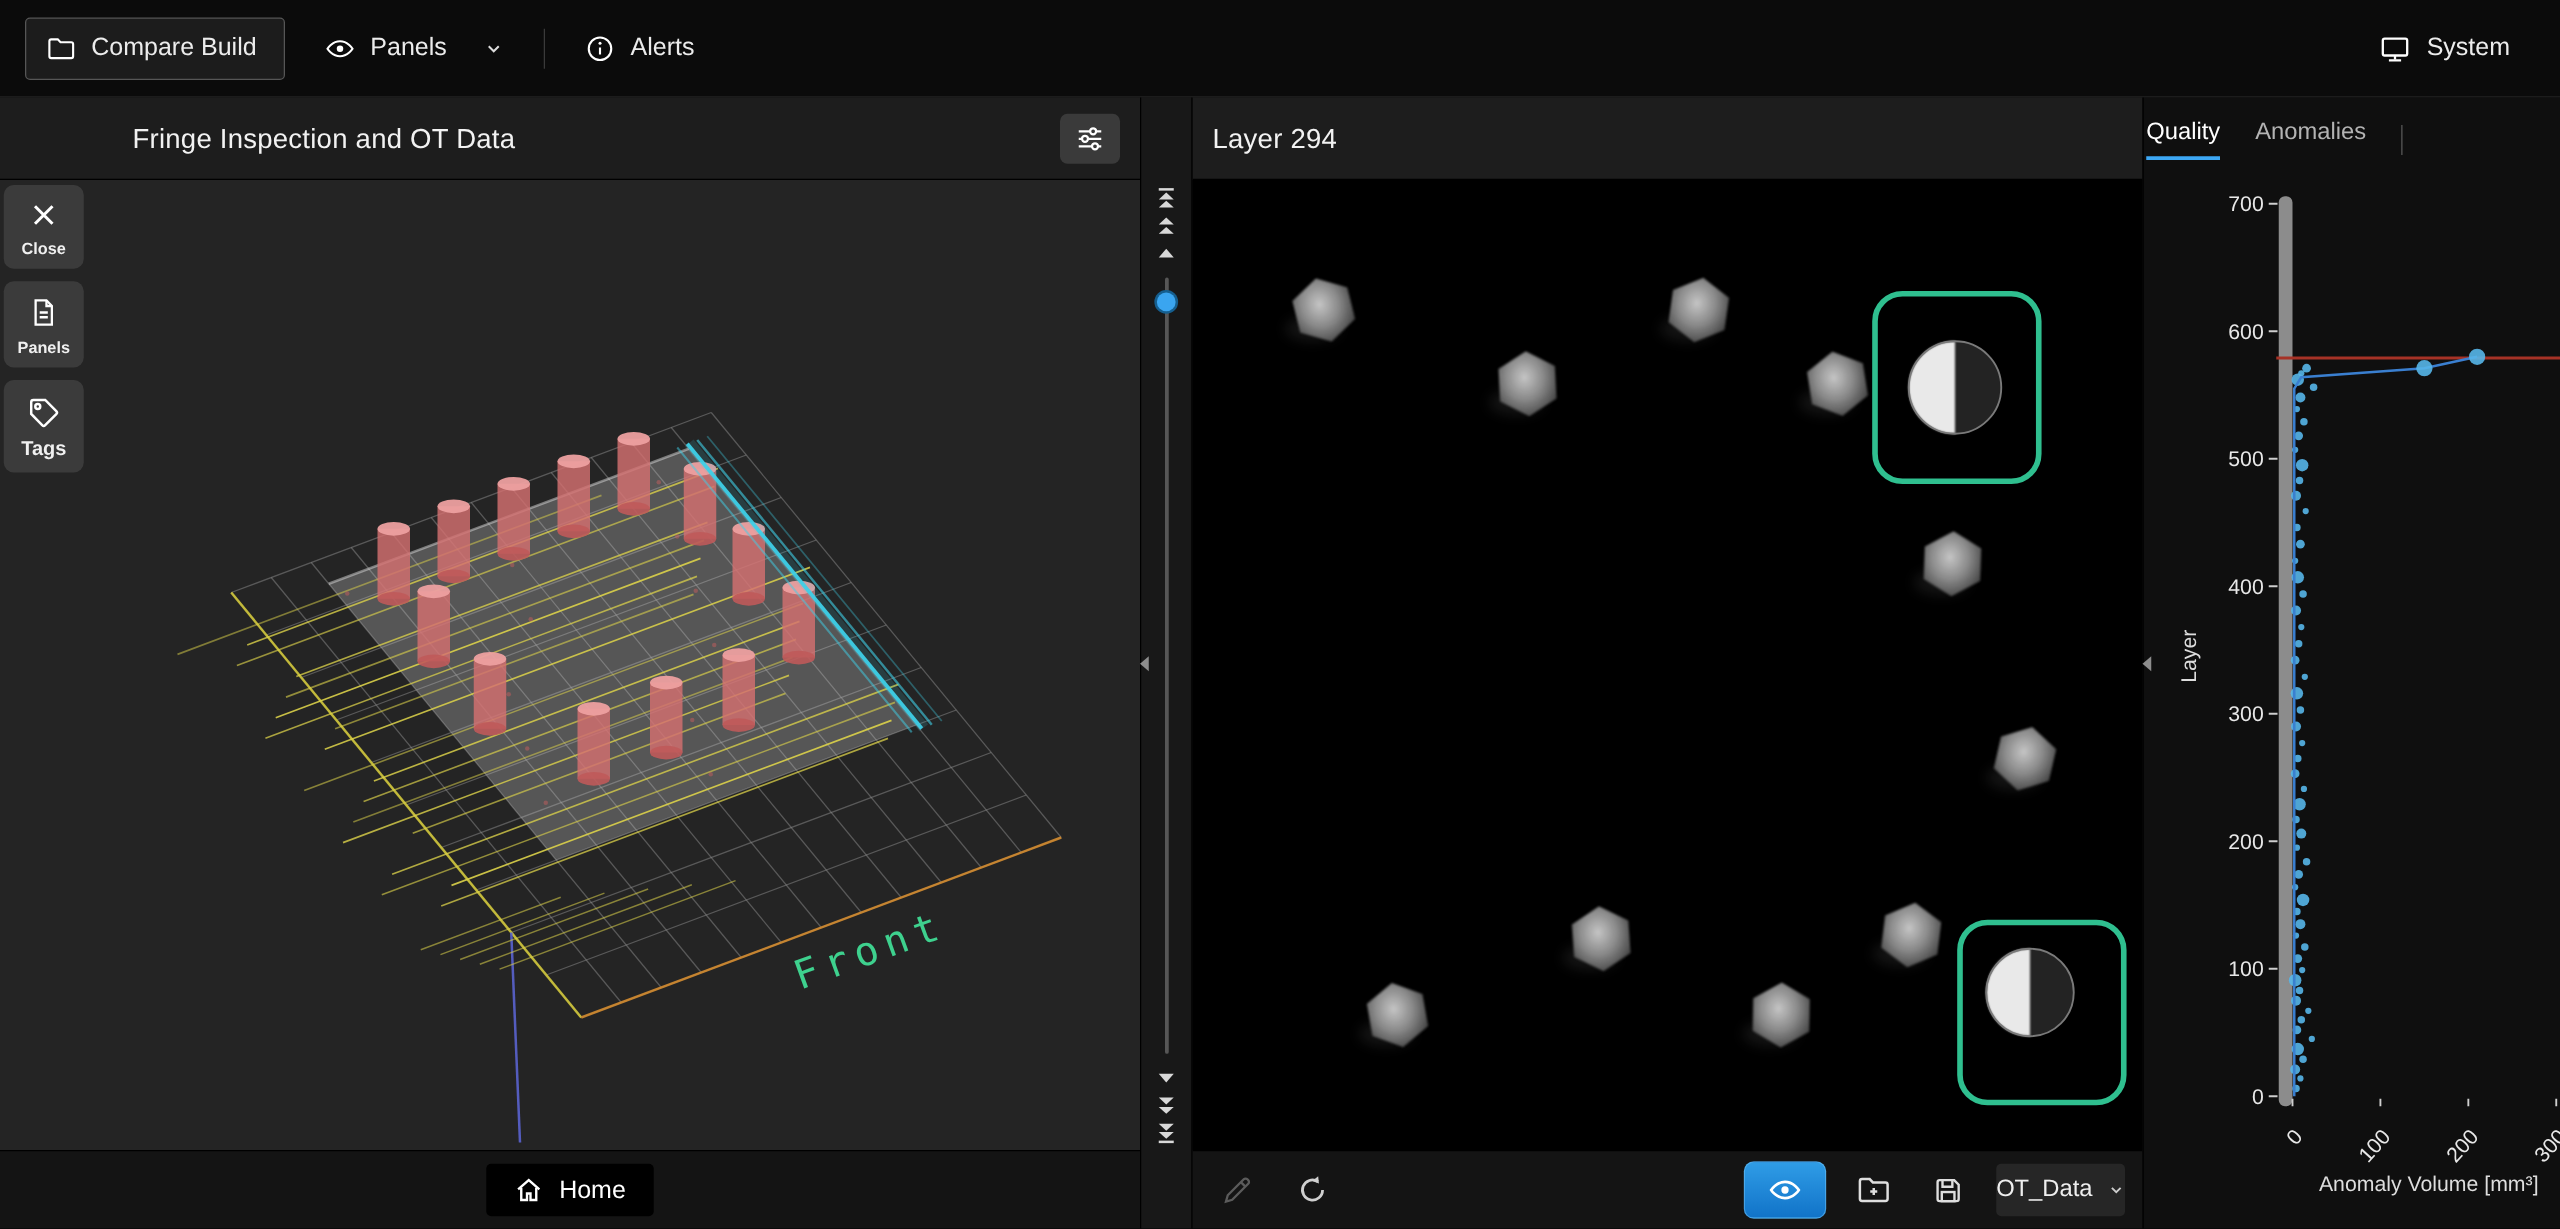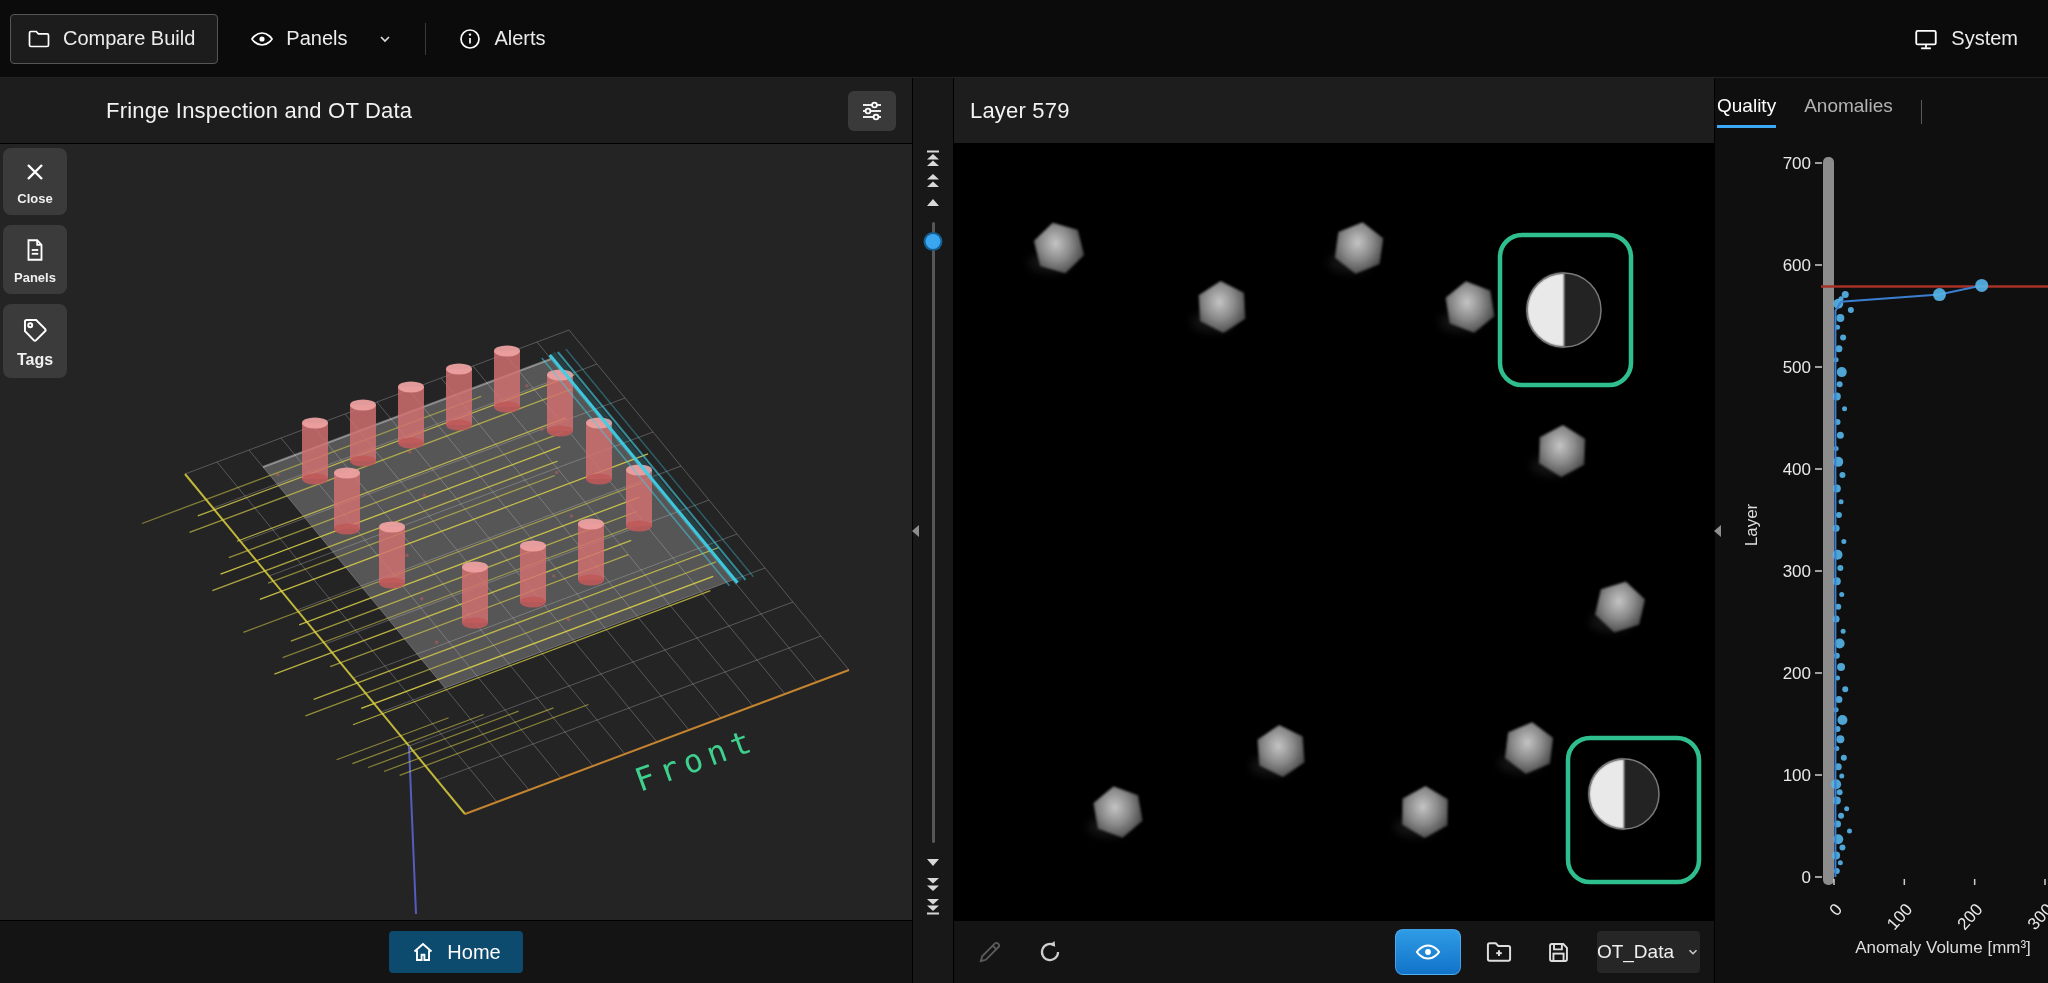--- a/index.html
+++ b/index.html
@@ -1,21 +1,21 @@
 <!DOCTYPE html>
 <html><head>
 <meta charset="utf-8">
 <style>
   * { margin:0; padding:0; box-sizing:border-box; }
   html,body { background:#000; }
   body { font-family:"Liberation Sans", sans-serif; color:#e8e8e8; }
   .app { position:relative; width:2048px; height:983px; background:#0a0a0a; overflow:hidden; }
 
   
-  .topbar { height:78px; background:#0b0b0b; display:flex; align-items:center; padding:0 10px; gap:26px; border-bottom:1px solid #232323; }
+  .topbar { height:78px; background:#0b0b0b; display:flex; align-items:center; padding:0 20px; gap:26px; border-bottom:1px solid #232323; }
   .tb-btn { display:flex; align-items:center; gap:12px; color:#ececec; font-size:20px; cursor:pointer; }
   .compare-btn { background:#1c1c1c; border:1px solid #565656; border-radius:4px; padding:12px 22px 12px 16px; }
   .tb-plain { padding:10px 6px; }
   .vsep { width:1px; height:32px; background:#3a3a3a; }
   .tb-spacer { flex:1; }
   .icon { display:inline-flex; align-items:center; justify-content:center; }
   .icon svg { display:block; }
 
   
   .main { display:flex; height:905px; }
@@ -35,21 +35,21 @@
 
   
   .viewport3d { height:776px; background:#242424; position:relative; overflow:hidden; }
   #scene { position:absolute; inset:0; }
   .side-tools { position:absolute; left:3px; top:4px; display:flex; flex-direction:column; gap:10px; z-index:3; }
   .tool-btn { width:64px; background:rgba(61,61,61,.93); border-radius:8px; display:flex; flex-direction:column;
               align-items:center; gap:7px; padding:12px 0 9px; color:#fff; cursor:pointer; }
   .tool-label { font-size:13px; color:#f0f0f0;font-weight:bold; }
   .tool-label.lg { font-size:16px; }
   .bottom-strip { height:63px; background:#141414; border-top:1px solid #000; display:flex; align-items:center; justify-content:center; }
-  .home-btn { display:flex; align-items:center; gap:12px; background:#0c4a6e; color:#fff; font-size:20px;
+  .home-btn { display:flex; align-items:center; gap:12px; background:#000000; color:#fff; font-size:20px;
               padding:9px 22px; border-radius:4px; cursor:pointer; }
 
   
   .sld-btn { width:26px; height:22px; display:flex; align-items:center; justify-content:center; color:#d8d8d8; cursor:pointer; }
   .sld-btn svg { fill:currentColor; }
   .sld-track { flex:1; width:3px; background:#565656; margin:8px 0; position:relative; border-radius:2px; }
   .sld-handle { position:absolute; top:12px; left:50%; transform:translateX(-50%); width:15px; height:15px;
                 border-radius:50%; background:#3aa5f0; box-shadow:0 0 0 2px #155e8e; cursor:grab; }
   .collapse-handle { position:absolute; top:50%; margin-top:-6px; width:0; height:0;
                      border-top:6px solid transparent; border-bottom:6px solid transparent; border-right:7px solid #8d8d8d; cursor:pointer; }
@@ -355,21 +355,21 @@
         <svg width="20" height="20" viewBox="0 0 20 20">
             <rect x="4" y="16.5" width="12" height="2"></rect>
             <polygon points="10,15 16,9.5 4,9.5"></polygon>
             <polygon points="10,8.5 16,3 4,3"></polygon>
           </svg>
       </div>
     </div>
 
     <section class="center-panel">
       <div class="panel-header cp-header">
-        <h1 class="panel-title">Layer 579</h1>
+        <h1 class="panel-title">Layer 294</h1>
       </div>
 
       <div class="image-area">
         <svg id="layer-image" width="760" height="776" viewBox="0 0 760 776">
           <defs>
             <radialGradient id="hexg" cx="45%" cy="40%" r="65%">
               <stop offset="0%" stop-color="#cdcdcd"></stop>
                 <stop offset="52%" stop-color="#8f8f8f"></stop>
                 <stop offset="100%" stop-color="#474747"></stop>
             </radialGradient>

